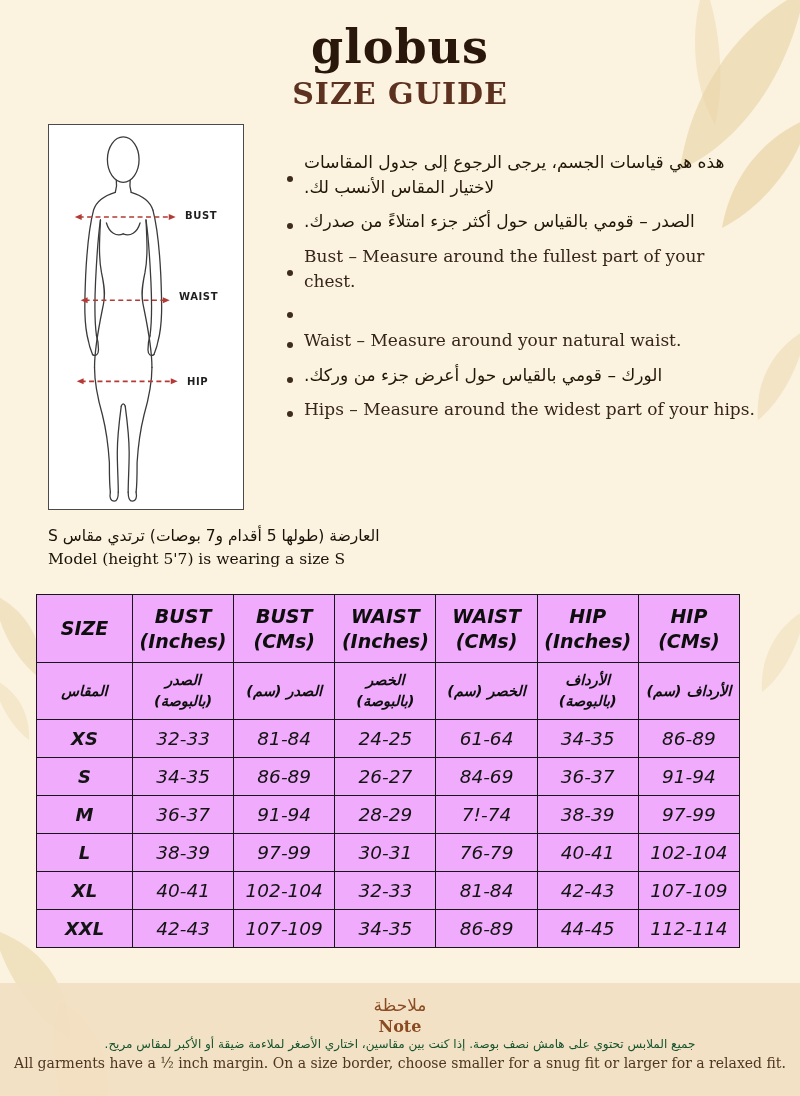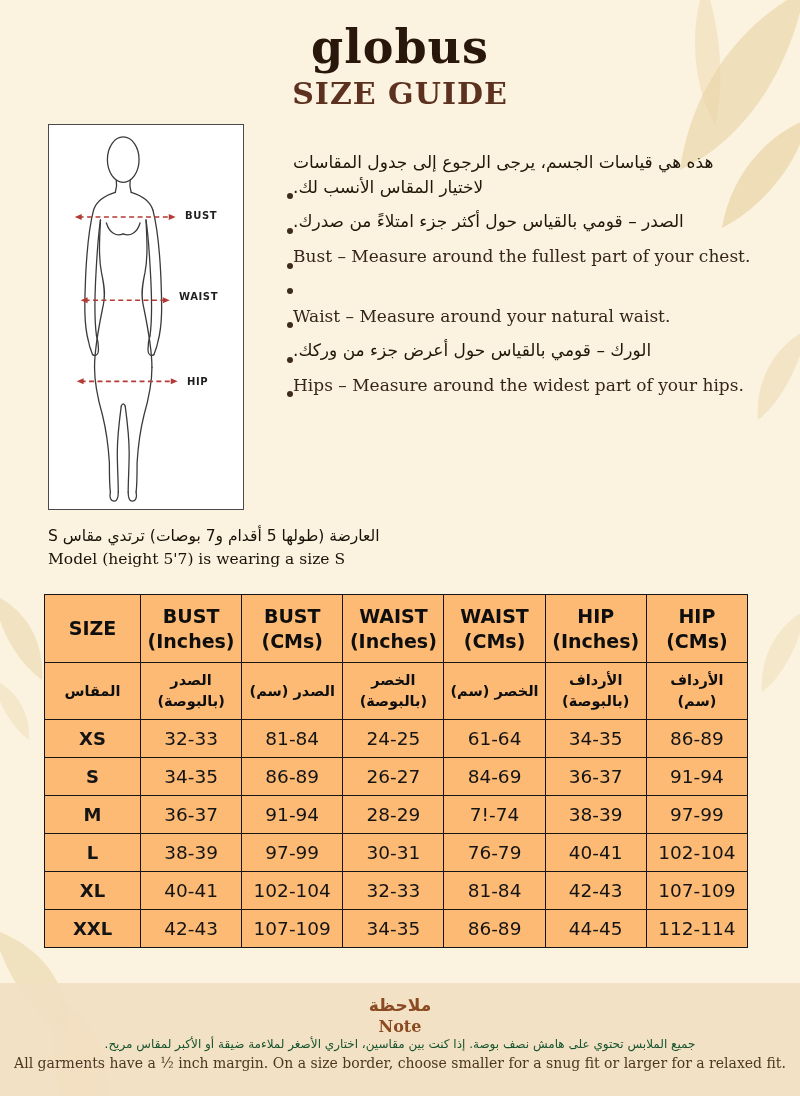--- a/index.html
+++ b/index.html
@@ -16,42 +16,42 @@
   .title { font-family:"DejaVu Serif", serif; font-weight:700; font-size:30px; color:#5d3120; letter-spacing:1px; margin-top:3px; }
 
   .figure-box { position:absolute; left:48px; top:124px; width:196px; height:386px; background:#ffffff; border:1px solid #4a4a4a; }
   .figure-box svg { width:100%; height:100%; display:block; }
   .m-label { position:absolute; font-size:10px; font-weight:700; letter-spacing:.6px; color:#1f1f1f; }
   .m-bust { left:136px; top:85px; }
   .m-waist { left:130px; top:166px; }
   .m-hip { left:138px; top:251px; }
 
   .bullets { position:absolute; left:287px; top:150px; width:470px; list-style:none; }
-  .bullets li { display:flex; align-items:flex-end; margin-top:10px; }
+  .bullets li { display:flex; gap:11px; align-items:center; margin-top:10px; }
   .bullets li.group-start { }
   .bullets li:first-child { margin-top:0; }
   .dot { flex:0 0 auto; width:6px; height:6px; border-radius:50%; background:#3e2c1b; margin-top:9px; }
   .b-text { font-size:17px; line-height:1.45; text-align:left; }
   li.ar .b-text { font-family:"DejaVu Sans", sans-serif; color:#221608; }
   li.en .b-text { font-family:"DejaVu Serif", serif; color:#35251a; }
 
   .model-note { position:absolute; left:48px; top:527px; }
   .model-ar { font-size:15.5px; color:#1a1208; text-align:left; }
   .model-en { font-family:"DejaVu Serif", serif; font-size:15.5px; margin-top:5px; color:#1a1208; }
 
-  .size-table { position:absolute; left:44px; top:594px; width:704px; border-collapse:collapse; background:#fdba74; table-layout:fixed; }
+  .size-table { position:absolute; left:36px; top:594px; width:704px; border-collapse:collapse; background:#f0abfc; table-layout:fixed;font-style:italic; }
   .size-table th, .size-table td { border:1px solid #161616; text-align:center; vertical-align:middle; padding:2px; }
   .size-table thead tr.hdr-en th { font-size:19px; font-weight:700; padding:9px 2px; line-height:1.3; color:#0e0e0e; }
   .size-table thead tr.hdr-ar th { font-size:14.5px; font-weight:700; padding:7px 2px; line-height:1.45; color:#0e0e0e; }
   .size-table thead div:empty { display:none; }
   .size-table tbody td { font-size:18.5px; padding:8px 2px; color:#141414; }
   .size-table tbody td.size-col { font-weight:700; font-size:18px; }
 
   .note-band { position:absolute; left:0; top:983px; width:800px; height:113px; background:rgba(242,224,194,.92); text-align:center; padding-top:12px; }
-  .note-title-ar { font-size:17px; font-weight:700; color:#8a4b22; }
+  .note-title-ar { font-size:17px; font-weight:400; color:#8a4b22; }
   .note-title-en { font-size:16px; font-weight:700; color:#8a4b22; font-family:"DejaVu Serif", serif; margin-top:2px; }
   .note-body-ar { font-size:12px; color:#14532d; margin-top:1px; }
   .note-body-en { font-size:14px; color:#4e3721; font-family:"DejaVu Serif", serif; margin-top:4px; }
 </style>
 </head>
 <body>
 
 <div class="page">
 
   <svg class="decor" viewBox="0 0 800 1096" aria-hidden="true">

